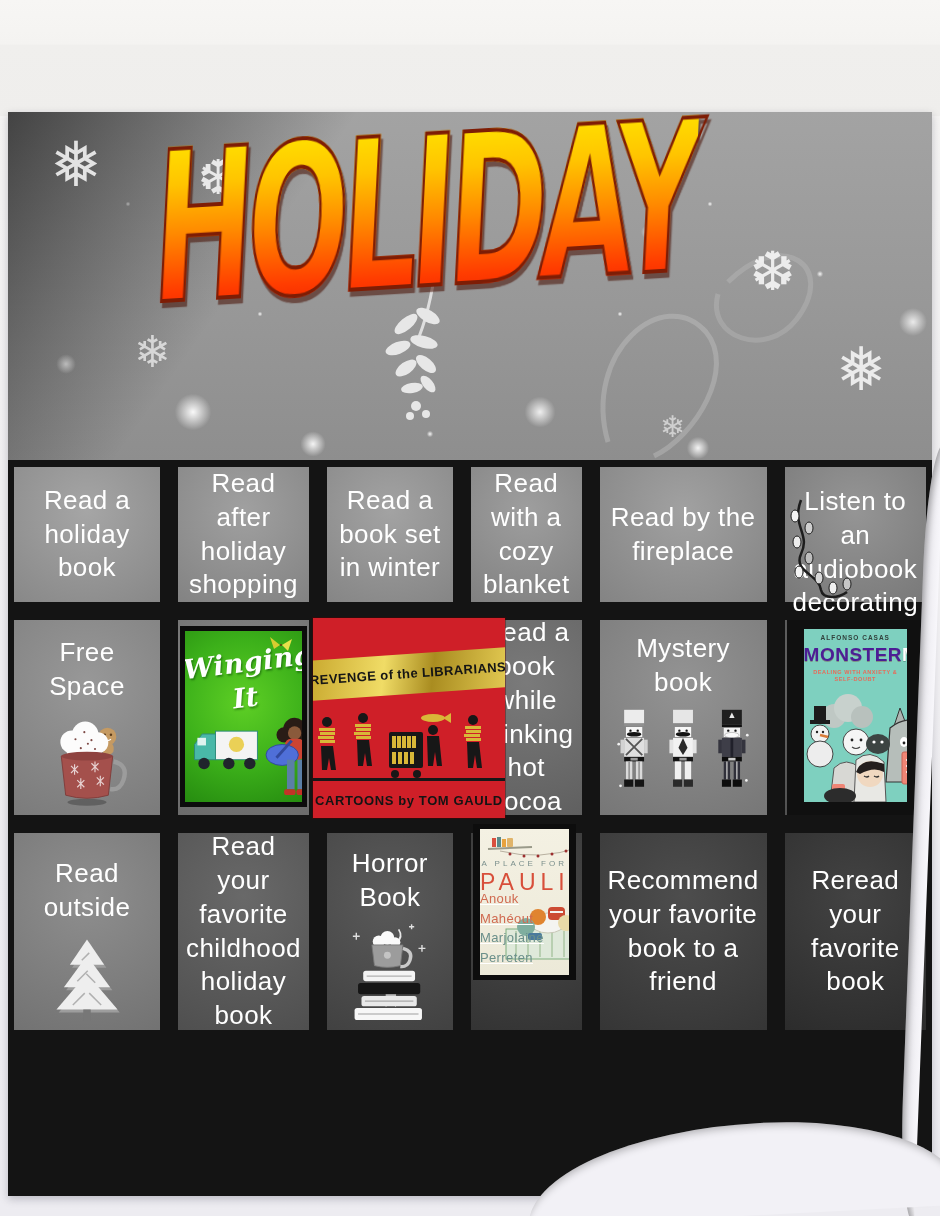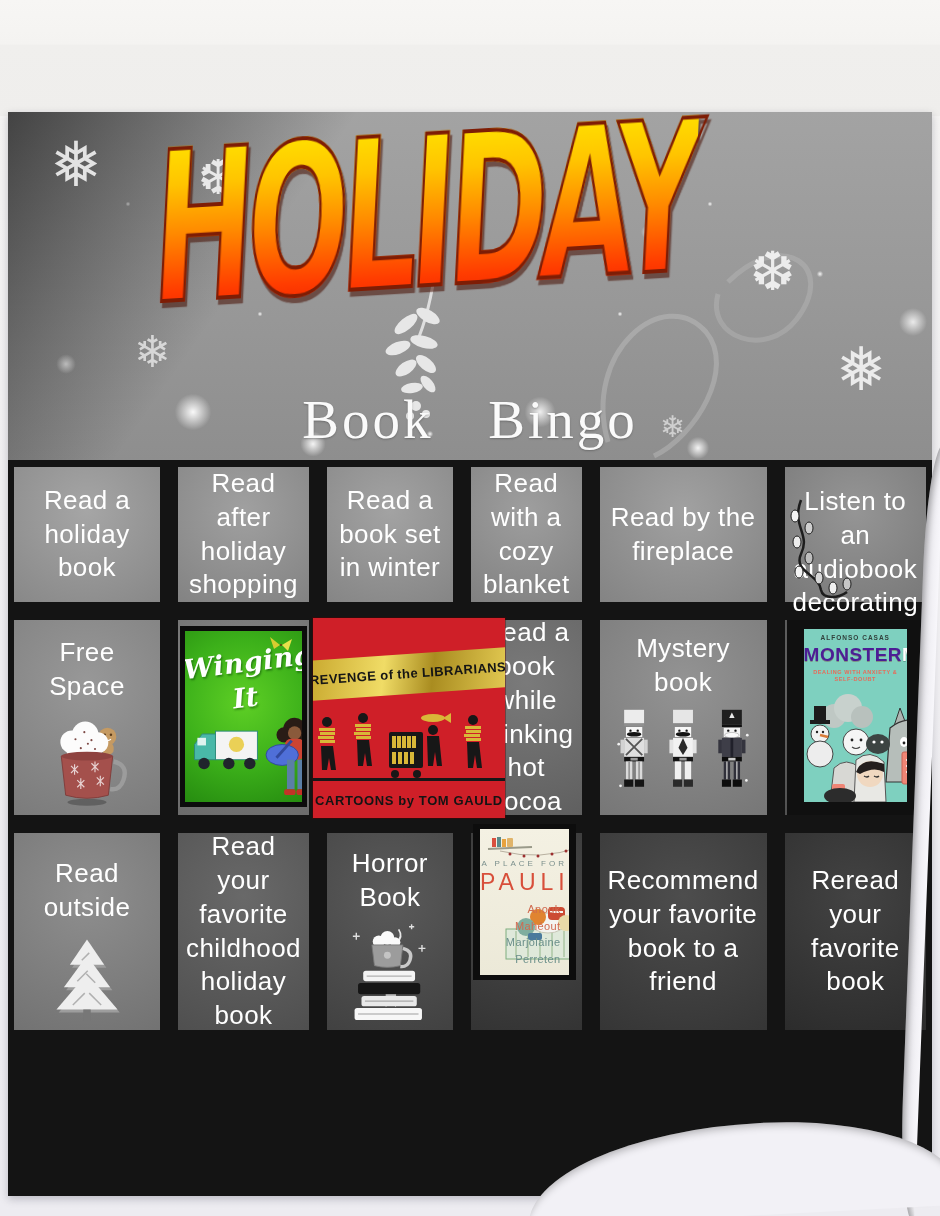--- a/index.html
+++ b/index.html
@@ -105,21 +105,21 @@
   .pl-frame{top:-9px;left:2px;right:6px;height:156px;background:#0d0d0d;
             padding:5px 7px;box-sizing:border-box;}
   .pl-inner{width:100%;height:100%;background:linear-gradient(180deg,#f4f1e3,#ece9d8);
             position:relative;overflow:hidden;}
   .pl-kicker{position:absolute;top:30px;left:0;right:0;text-align:center;font-size:8px;
              letter-spacing:3px;color:#7a8f8c;}
   .pl-title{position:absolute;top:39px;left:0;right:0;text-align:right;font-size:23px;
             letter-spacing:5px;color:#d84f3a;}
   .pl-deco{position:absolute;top:2px;left:0;}
   .pl-art{position:absolute;left:18px;bottom:10px;}
-  .pl-authors{position:absolute;right:8px;bottom:8px;text-align:right;font-size:11px;line-height:1.5;}
+  .pl-authors{position:absolute;right:8px;bottom:8px;text-align:left;font-size:13px;line-height:1.5;text-decoration:underline;}
   .pl-a1{color:#d06a50;}.pl-a2{color:#6a8f8a;}
   
   .curl-right{position:absolute;top:332px;right:-12px;width:16px;height:780px;z-index:9;
     background:linear-gradient(90deg,#e6e5ea,#f8f7fb);transform:rotate(2.2deg);
     transform-origin:top right;border-radius:40px 0 0 40px / 320px 0 0 320px;
     box-shadow:inset 6px 0 7px -4px rgba(0,0,0,.35);}
   .curl-bottom{position:absolute;bottom:-20px;right:-24px;width:430px;height:92px;z-index:9;
     background:#f2f1f6;transform:rotate(-3deg);
     border-radius:55% 45% 0 0 / 100% 80% 0 0;
     box-shadow:inset 0 8px 9px -6px rgba(0,0,0,.30);}
@@ -155,21 +155,20 @@
         <ellipse cx="50" cy="100" rx="12" ry="6" transform="rotate(40 50 100)"></ellipse>
         <ellipse cx="36" cy="124" rx="11" ry="5" transform="rotate(-10 36 124)"></ellipse>
         <ellipse cx="52" cy="120" rx="10" ry="5" transform="rotate(50 52 120)"></ellipse>
         <circle cx="40" cy="142" r="5"></circle>
           <circle cx="50" cy="150" r="4"></circle>
           <circle cx="34" cy="152" r="4"></circle>
       </g>
     </svg>
 
     <div class="holiday-title">HOLIDAY</div>
-    <div class="book-bingo">Book  Bingo</div>
   </div>
 
   <div class="grid">
 
     <div class="cell s-r1c1">
         <span class="lbl">Read a holiday book</span>
       </div>
     <div class="cell s-r1c2">
         <span class="lbl">Read after holiday shopping</span>
       </div>

